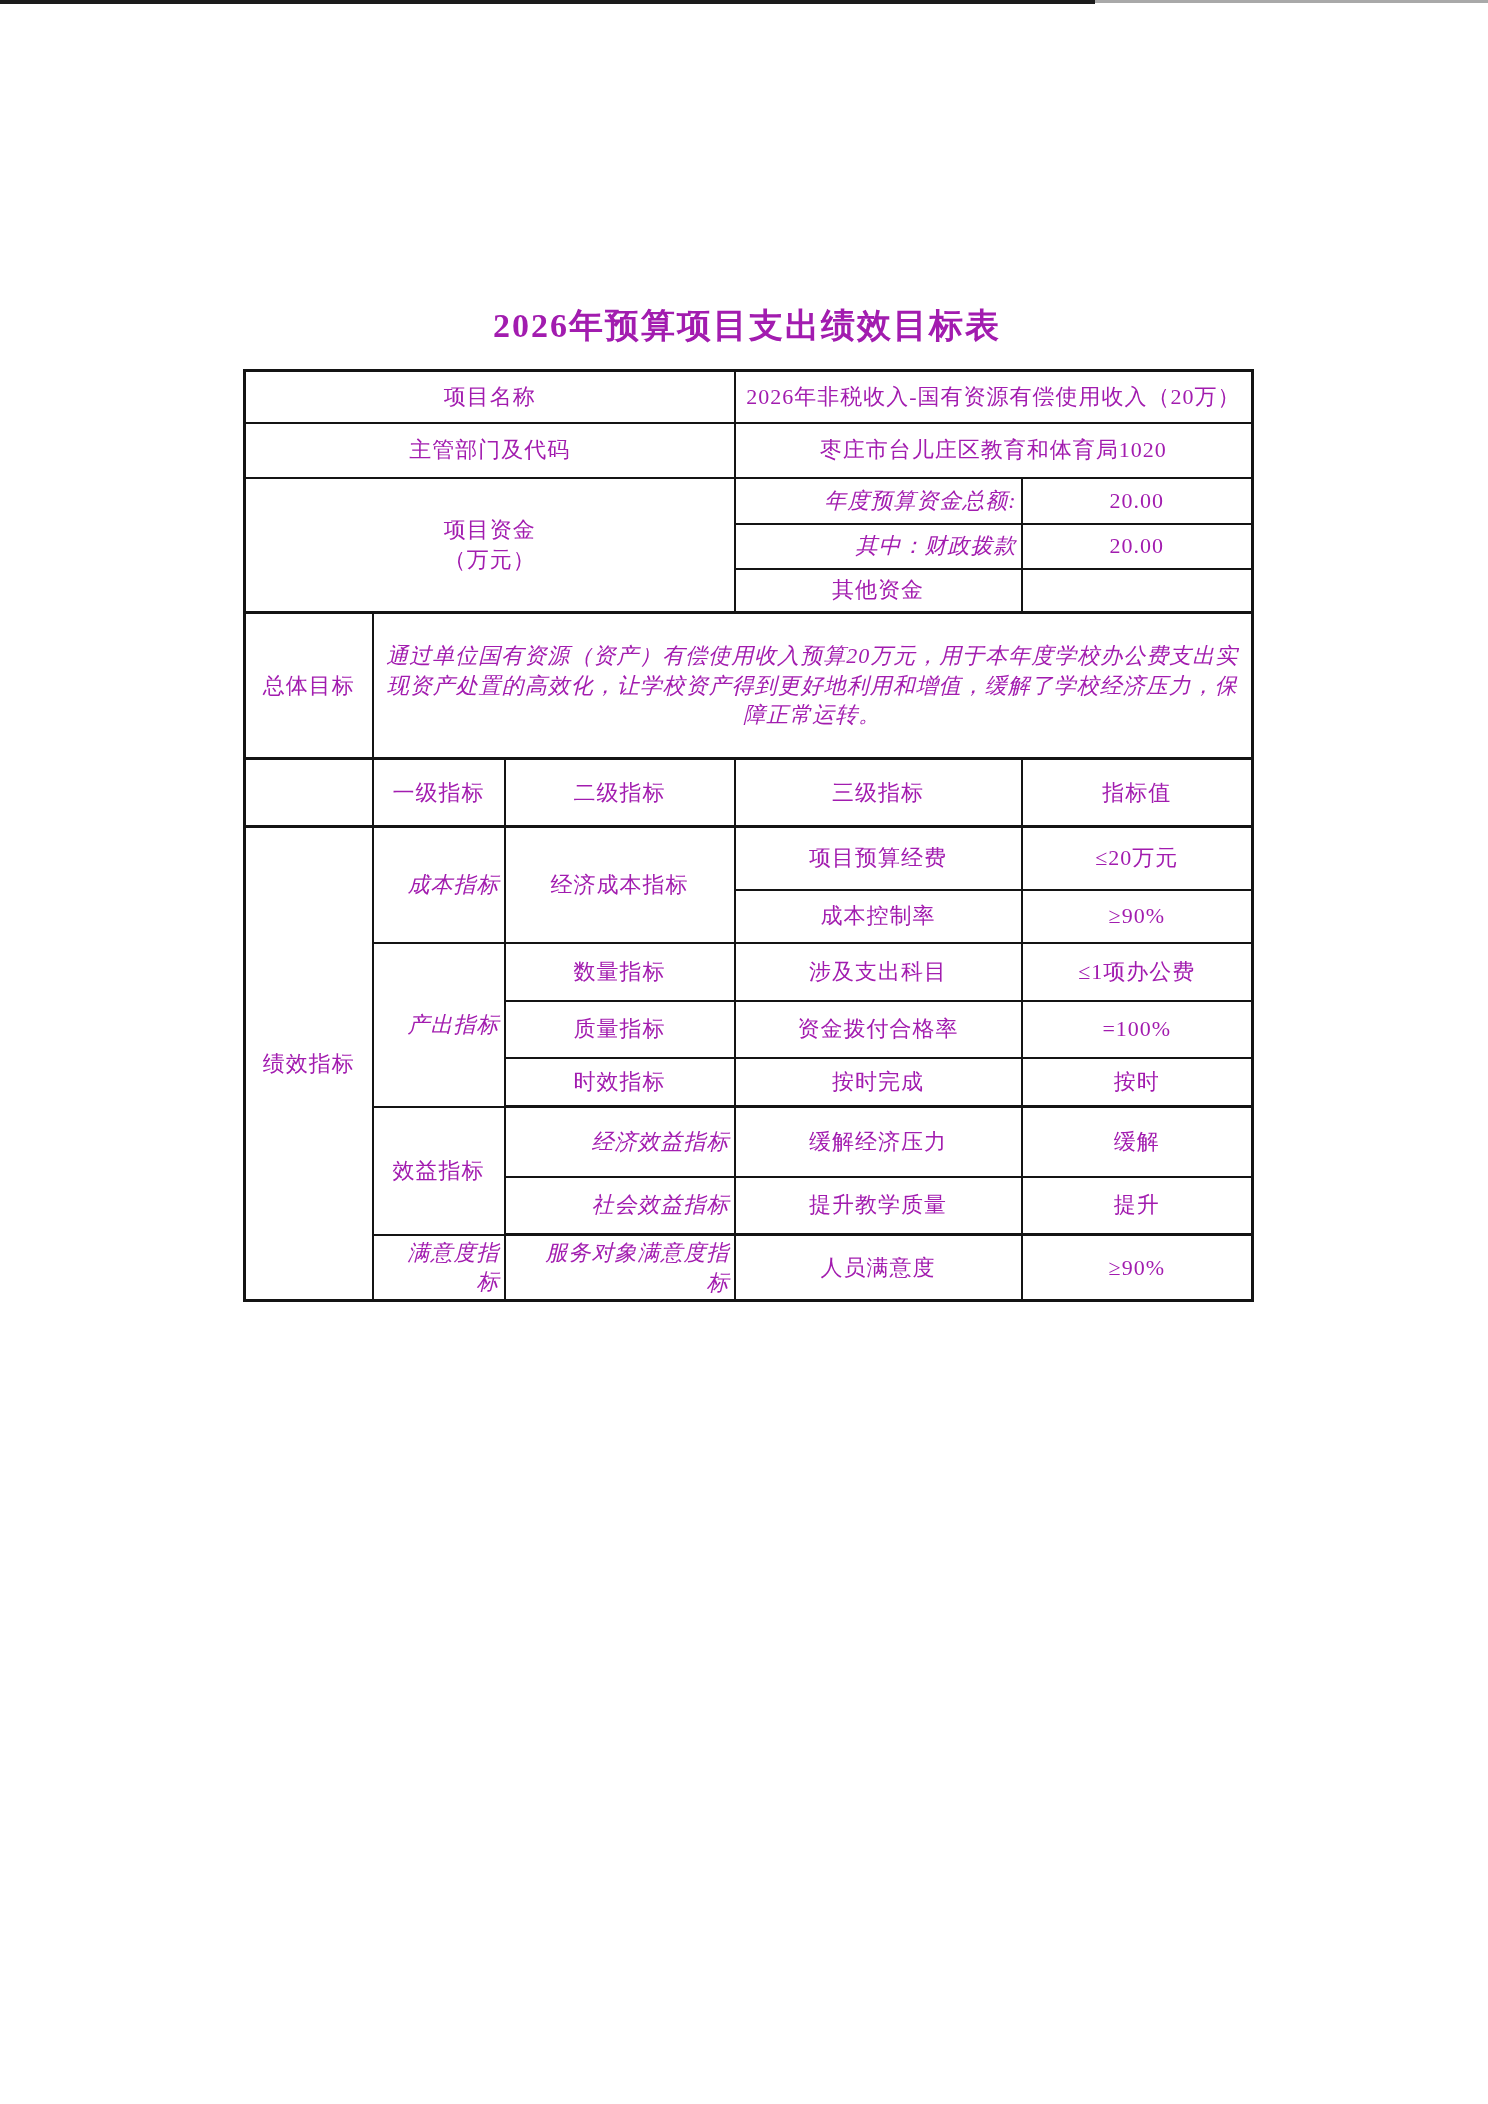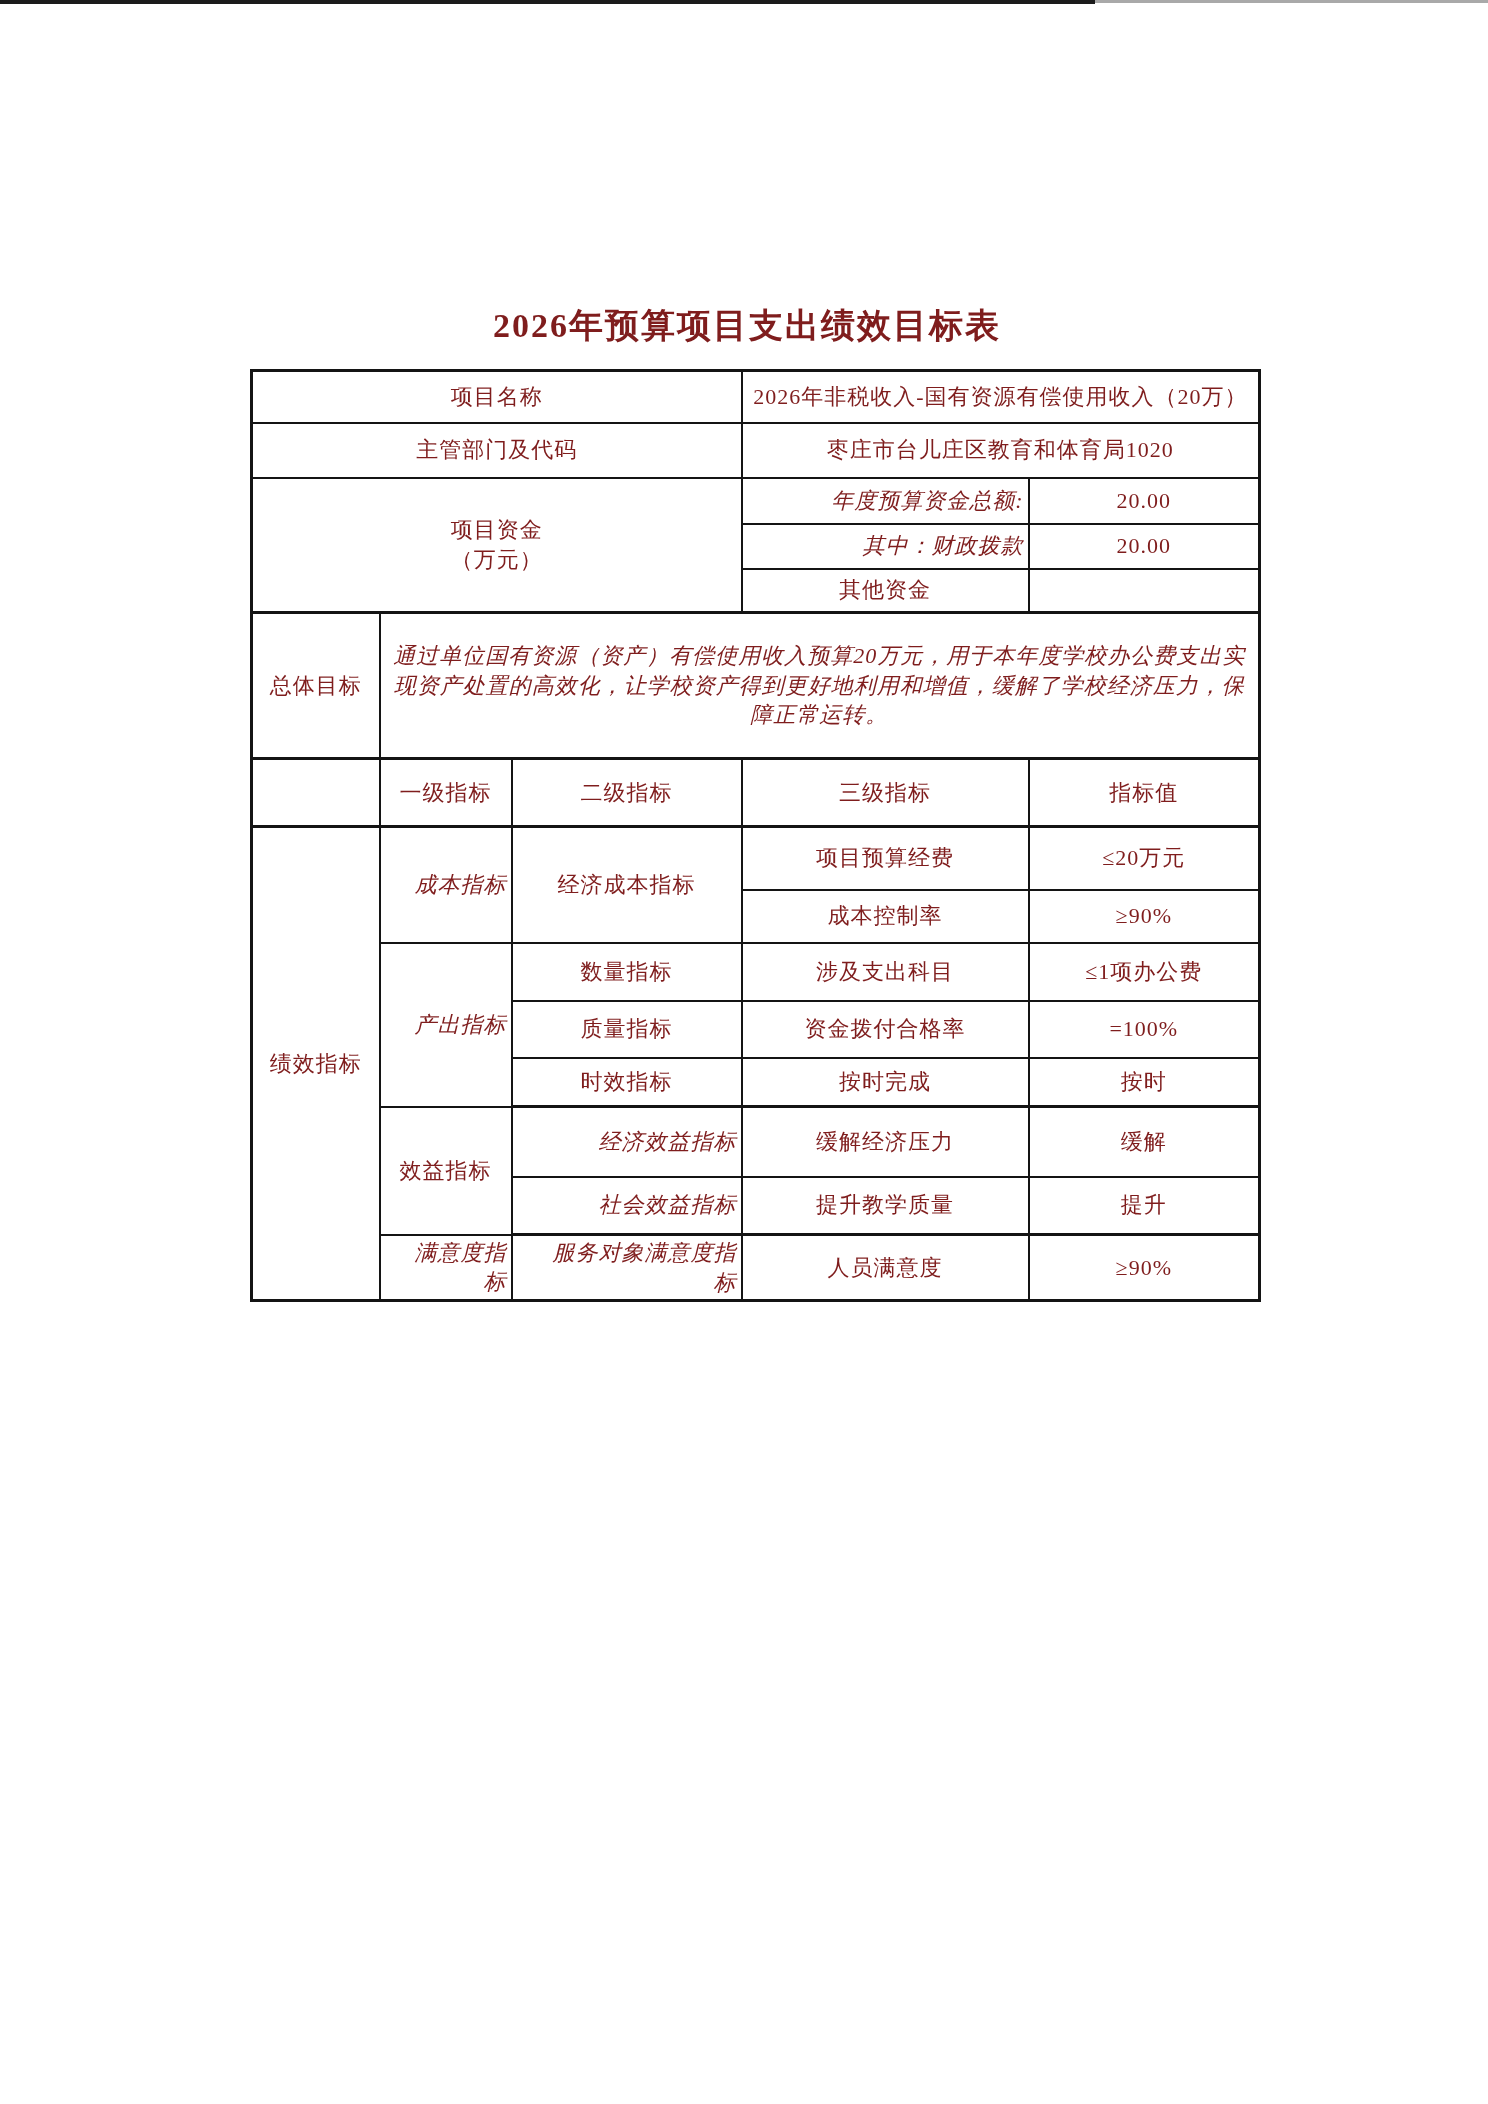--- a/index.html
+++ b/index.html
@@ -6,21 +6,21 @@
     margin: 0;
     padding: 0;
     background: #ffffff;
   }
   .page {
     position: relative;
     width: 1488px;
     height: 2104px;
     background: #ffffff;
     font-family: "Liberation Serif", "DejaVu Serif", serif;
-    color: #7f1d1d;
+    color: #a21caf;
     overflow: hidden;
   }
   
   .artifact-bar-dark {
     position: absolute;
     top: 0; left: 0;
     width: 1095px; height: 4px;
     background: #1b1b1b;
   }
   .artifact-bar-light {
@@ -36,21 +36,21 @@
     width: 1008px;
     text-align: center;
     font-size: 34px;
     font-weight: 600;
     letter-spacing: 2px;
     white-space: nowrap;
   }
   table.perf {
     position: absolute;
     top: 369px;
-    left: 250px;
+    left: 243px;
     width: 1008px;
     border-collapse: collapse;
     table-layout: fixed;
     border: 3px solid #141414;
     font-size: 22px;
   }
   table.perf td {
     border: 2px solid #141414;
     text-align: center;
     vertical-align: middle;

